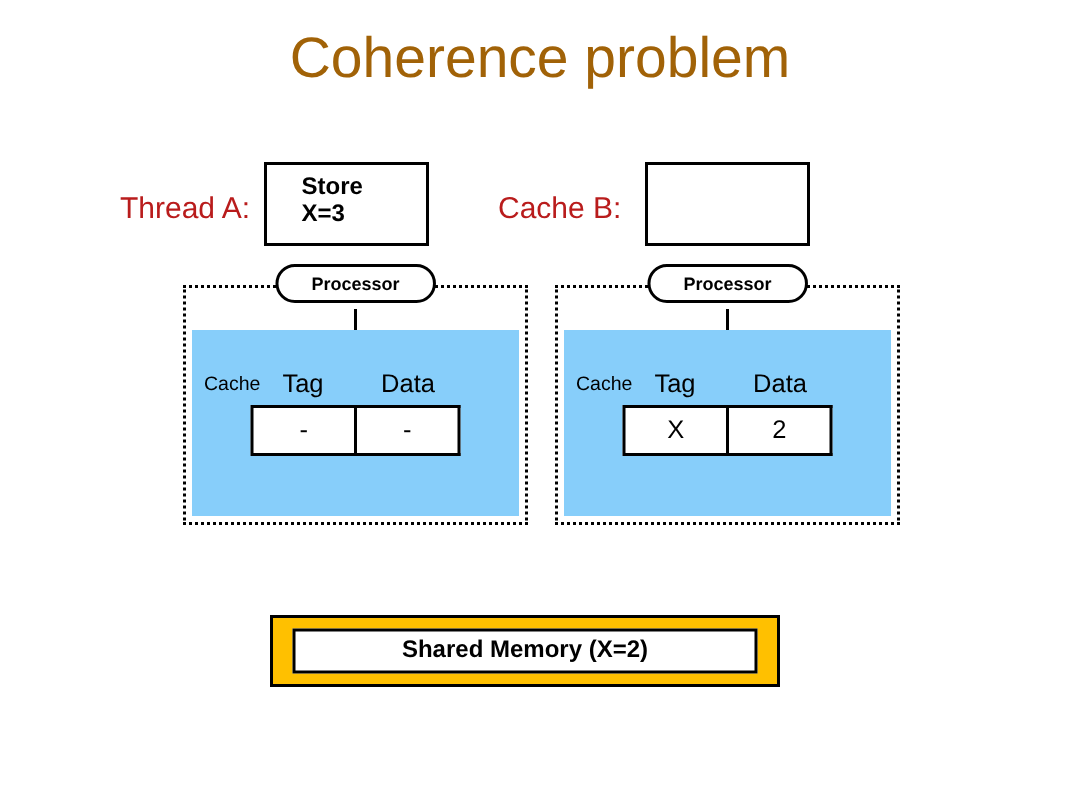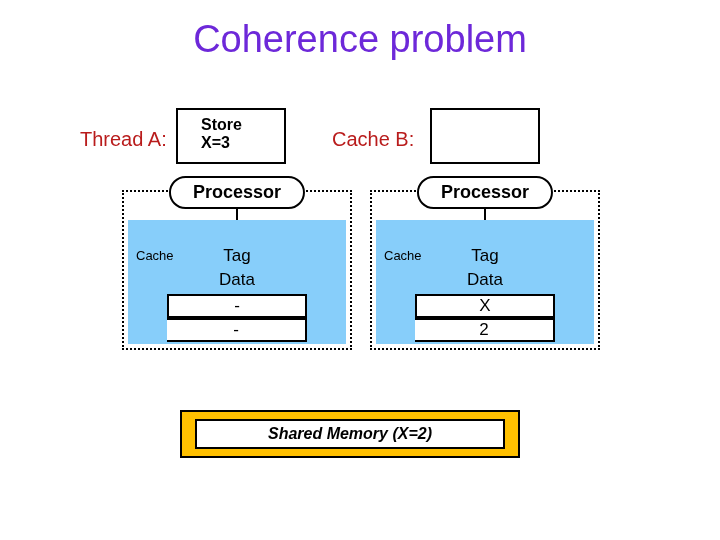--- a/index.html
+++ b/index.html
@@ -12,21 +12,21 @@
     font-family: Arial, Helvetica, sans-serif;
     position: relative;
   }
   .title {
     position: absolute;
     top: 18px;
     left: 0;
     width: 100%;
     text-align: center;
     font-size: 38px;
-    color: #6d28d9;
+    color: #a16207;
   }
   .thread-label {
     position: absolute;
     font-size: 20px;
     color: #b91c1c;
   }
   .thread-a-label { top: 128px; left: 80px; }
   .thread-b-label { top: 128px; left: 332px; }
   .code-box {
     position: absolute;
@@ -48,21 +48,21 @@
   .unit-b { top: 190px; left: 370px; }
   .proc-pill {
     position: absolute;
     top: -16px;
     left: 50%;
     transform: translateX(-50%);
     background: #fff;
     border: 2px solid #000;
     border-radius: 999px;
     padding: 4px 22px;
-    font-size: 18px;
+    font-size: 12px;
     font-weight: bold;
   }
   .stem {
     position: absolute;
     top: 14px;
     left: 50%;
     transform: translateX(-50%);
     width: 2px;
     height: 14px;
     background: #000;
@@ -81,21 +81,21 @@
     bottom: 4px;
     background: #87CEFA;
   }
   .tbl {
     position: absolute;
     top: 26px;
     left: 50%;
     transform: translateX(-50%);
     width: 140px;
   }
-  .hdr-row, .val-row { display: flex; flex-direction: column; }
+  .hdr-row, .val-row { display: flex; }
   .hdr-cell {
     flex: 1;
     text-align: center;
     font-size: 17px;
     padding-bottom: 4px;
   }
   .val-cell {
     flex: 1;
     height: 34px;
     border: 2px solid #000;
@@ -110,21 +110,20 @@
     position: absolute;
     top: 410px;
     left: 180px;
     width: 340px;
     height: 48px;
     background: #FFC000;
     border: 2px solid #000;
     display: flex;
     align-items: center;
     justify-content: center;
-    font-style: italic;
   }
   .memory-inner {
     background: #fff;
     border: 2px solid #000;
     width: 92%;
     height: 70%;
     display: flex;
     align-items: center;
     justify-content: center;
     font-size: 16px;

